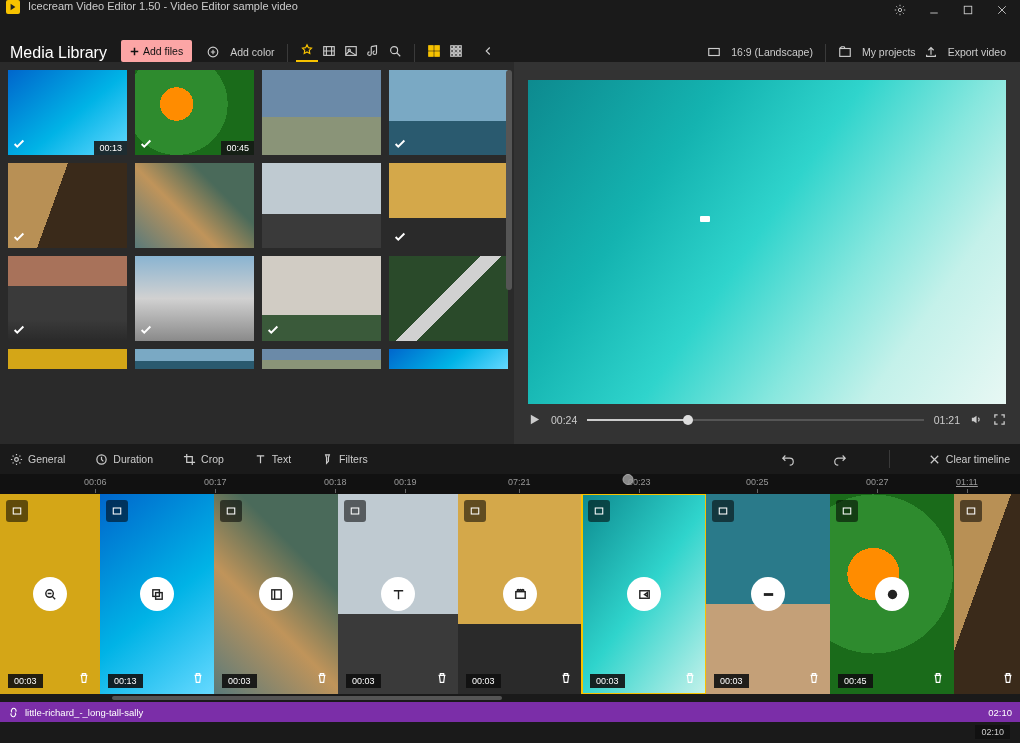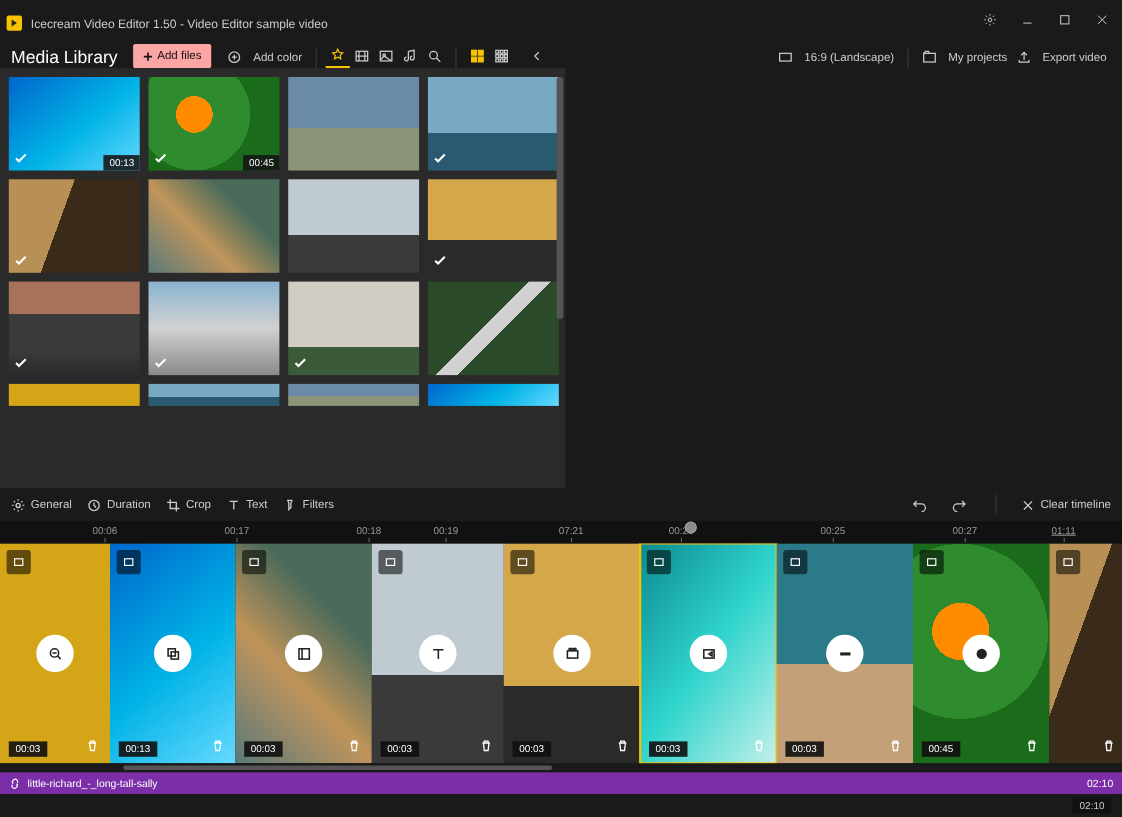--- a/index.html
+++ b/index.html
@@ -1,19 +1,19 @@
 <!DOCTYPE html>
 <html><head>
 <meta charset="utf-8">
 <style>
 * { margin:0; padding:0; box-sizing:border-box; font-family:"Segoe UI",Arial,sans-serif; }
 body { background:#1a1a1a; width:1020px; height:743px; overflow:hidden; color:#ddd; font-size:11px; }
 
 
-.titlebar { height:28px; background:#1a1a1a; display:flex; align-items:flex-end; padding:0 6px; }
+.titlebar { height:28px; background:#1a1a1a; display:flex; align-items:flex-start; padding:0 6px; }
 .app-icon { width:14px; height:14px; background:#f7c200; border-radius:2px; display:flex; align-items:center; justify-content:center; margin-right:8px; }
 .app-icon svg { width:8px; height:8px; fill:#222; }
 .title-text { flex:1; font-size:11px; color:#ccc; }
 .win-btns { display:flex; gap:10px; align-items:center; }
 .win-btn { width:24px; height:20px; display:flex; align-items:center; justify-content:center; cursor:pointer; }
 .win-btn svg { width:12px; height:12px; stroke:#ccc; fill:none; stroke-width:1.2; }
 
 
 .toolbar { height:34px; background:#1a1a1a; display:flex; align-items:flex-end; padding:0 10px; border-bottom:0; }
 .section-title { font-size:16px; color:#fff; margin-right:14px; }
@@ -41,21 +41,21 @@
 .preview-pane { flex:1; background:#333; display:flex; flex-direction:column; padding:18px 14px 8px; }
 .preview-img { flex:1; background:linear-gradient(125deg,#0d8a8f 0%,#14b3b0 28%,#2fd4cc 48%,#87e7de 66%,#c4f1ea 80%,#e8f8f4 100%); position:relative; }
 .preview-img::after{content:"";position:absolute;left:36%;top:42%;width:10px;height:6px;background:#fff;border-radius:1px;}
 .play-row { height:32px; display:flex; align-items:center; gap:10px; color:#ccc; font-size:10.5px; }
 .play-row svg{width:13px;height:13px;stroke:#ccc;fill:none;stroke-width:1.4;}
 .play-row .progress { flex:1; height:2px; background:#555; position:relative; }
 .play-row .progress .fill{width:30%;height:100%;background:#ccc;}
 .play-row .progress .knob{position:absolute;left:30%;top:50%;width:10px;height:10px;border-radius:50%;background:#ddd;transform:translate(-50%,-50%);}
 
 
-.clip-tools { height:30px; background:#1a1a1a; display:flex; align-items:center; padding:4px 10px; gap:14px; }
+.clip-tools { height:30px; background:#1a1a1a; display:flex; align-items:center; padding:4px 10px; gap:30px; }
 .tool { display:flex; align-items:center; gap:5px; color:#ccc; font-size:10.5px; cursor:pointer;}
 .tool svg{width:13px;height:13px;stroke:#ccc;fill:none;stroke-width:1.3;}
 
 
 .ruler { height:20px; background:#111; display:flex; align-items:flex-end; padding:0 10px; position:relative;}
 .ruler .tick{ position:absolute; top:3px; font-size:9px; color:#999;}
 .ruler .tick::before{content:"";position:absolute;left:50%;top:12px;width:1px;height:4px;background:#666;}
 .playhead{position:absolute;left:628px;top:0;width:11px;height:11px;background:#888;border-radius:50%;border:1.5px solid #aaa;transform:translateX(-50%);}
 
 
@@ -278,20 +278,41 @@
             </svg></div>
         </div>
         <div class="thumb g-curve"></div>
         <div class="thumb g-yellow" style="height: 20px;"></div>
         <div class="thumb g-sea" style="height: 20px;"></div>
         <div class="thumb g-mtn" style="height: 20px;"></div>
         <div class="thumb g-blue" style="height: 20px;"></div>
       </div>
     <div class="lib-scroll"></div>
   </div>
+  <div class="preview-pane">
+    <div class="preview-img"></div>
+    <div class="play-row">
+      <div><svg viewBox="0 0 14 14">
+            <path d="M3 2l9 5-9 5z" fill="#ccc" stroke="none"></path>
+          </svg></div>
+      <span>00:24</span>
+      <div class="progress">
+          <div class="fill"></div>
+          <div class="knob"></div>
+        </div>
+      <span>01:21</span>
+      <div><svg viewBox="0 0 14 14">
+            <path d="M2 5v4h2l3 2V3L4 5z" fill="#ccc" stroke="none"></path>
+            <path d="M9 5c1 1 1 3 0 4"></path>
+          </svg></div>
+      <div><svg viewBox="0 0 14 14">
+            <path d="M2 5V2h3M12 5V2H9M2 9v3h3M12 9v3H9"></path>
+          </svg></div>
+    </div>
+  </div>
 </div>
 
 <div class="clip-tools">
   <div class="tool">
       <svg viewBox="0 0 14 14">
         <circle cx="7" cy="7" r="2"></circle>
         <path d="M7 1v1.5M7 11.5V13M1 7h1.5M11.5 7H13M2.8 2.8l1 1M10.2 10.2l1 1M11.2 2.8l-1 1M3.8 10.2l-1 1"></path>
       </svg>
       <span>General</span>
     </div>
@@ -340,21 +361,21 @@
     </div>
 </div>
 
 <div class="ruler" id="ruler">
   <div class="playhead"></div>
 <div class="tick" style="left: 84px;">00:06</div>
     <div class="tick" style="left: 204px;">00:17</div>
     <div class="tick" style="left: 324px;">00:18</div>
     <div class="tick" style="left: 394px;">00:19</div>
     <div class="tick" style="left: 508px;">07:21</div>
-    <div class="tick" style="left: 608px;">00:23</div>
+    <div class="tick" style="left: 628px;">00:23</div>
     <div class="tick" style="left: 746px;">00:25</div>
     <div class="tick" style="left: 866px;">00:27</div>
     <div class="tick" style="left: 956px; text-decoration: underline;">01:11</div>
   </div>
 
 <div class="timeline" id="timeline">
     <div class="clip g-yellow" style="width: 100px;">
       <div class="tl-btn" style="top:6px;left:6px">
         <svg viewBox="0 0 16 16">
           <rect x="3" y="4" width="10" height="8"></rect>

